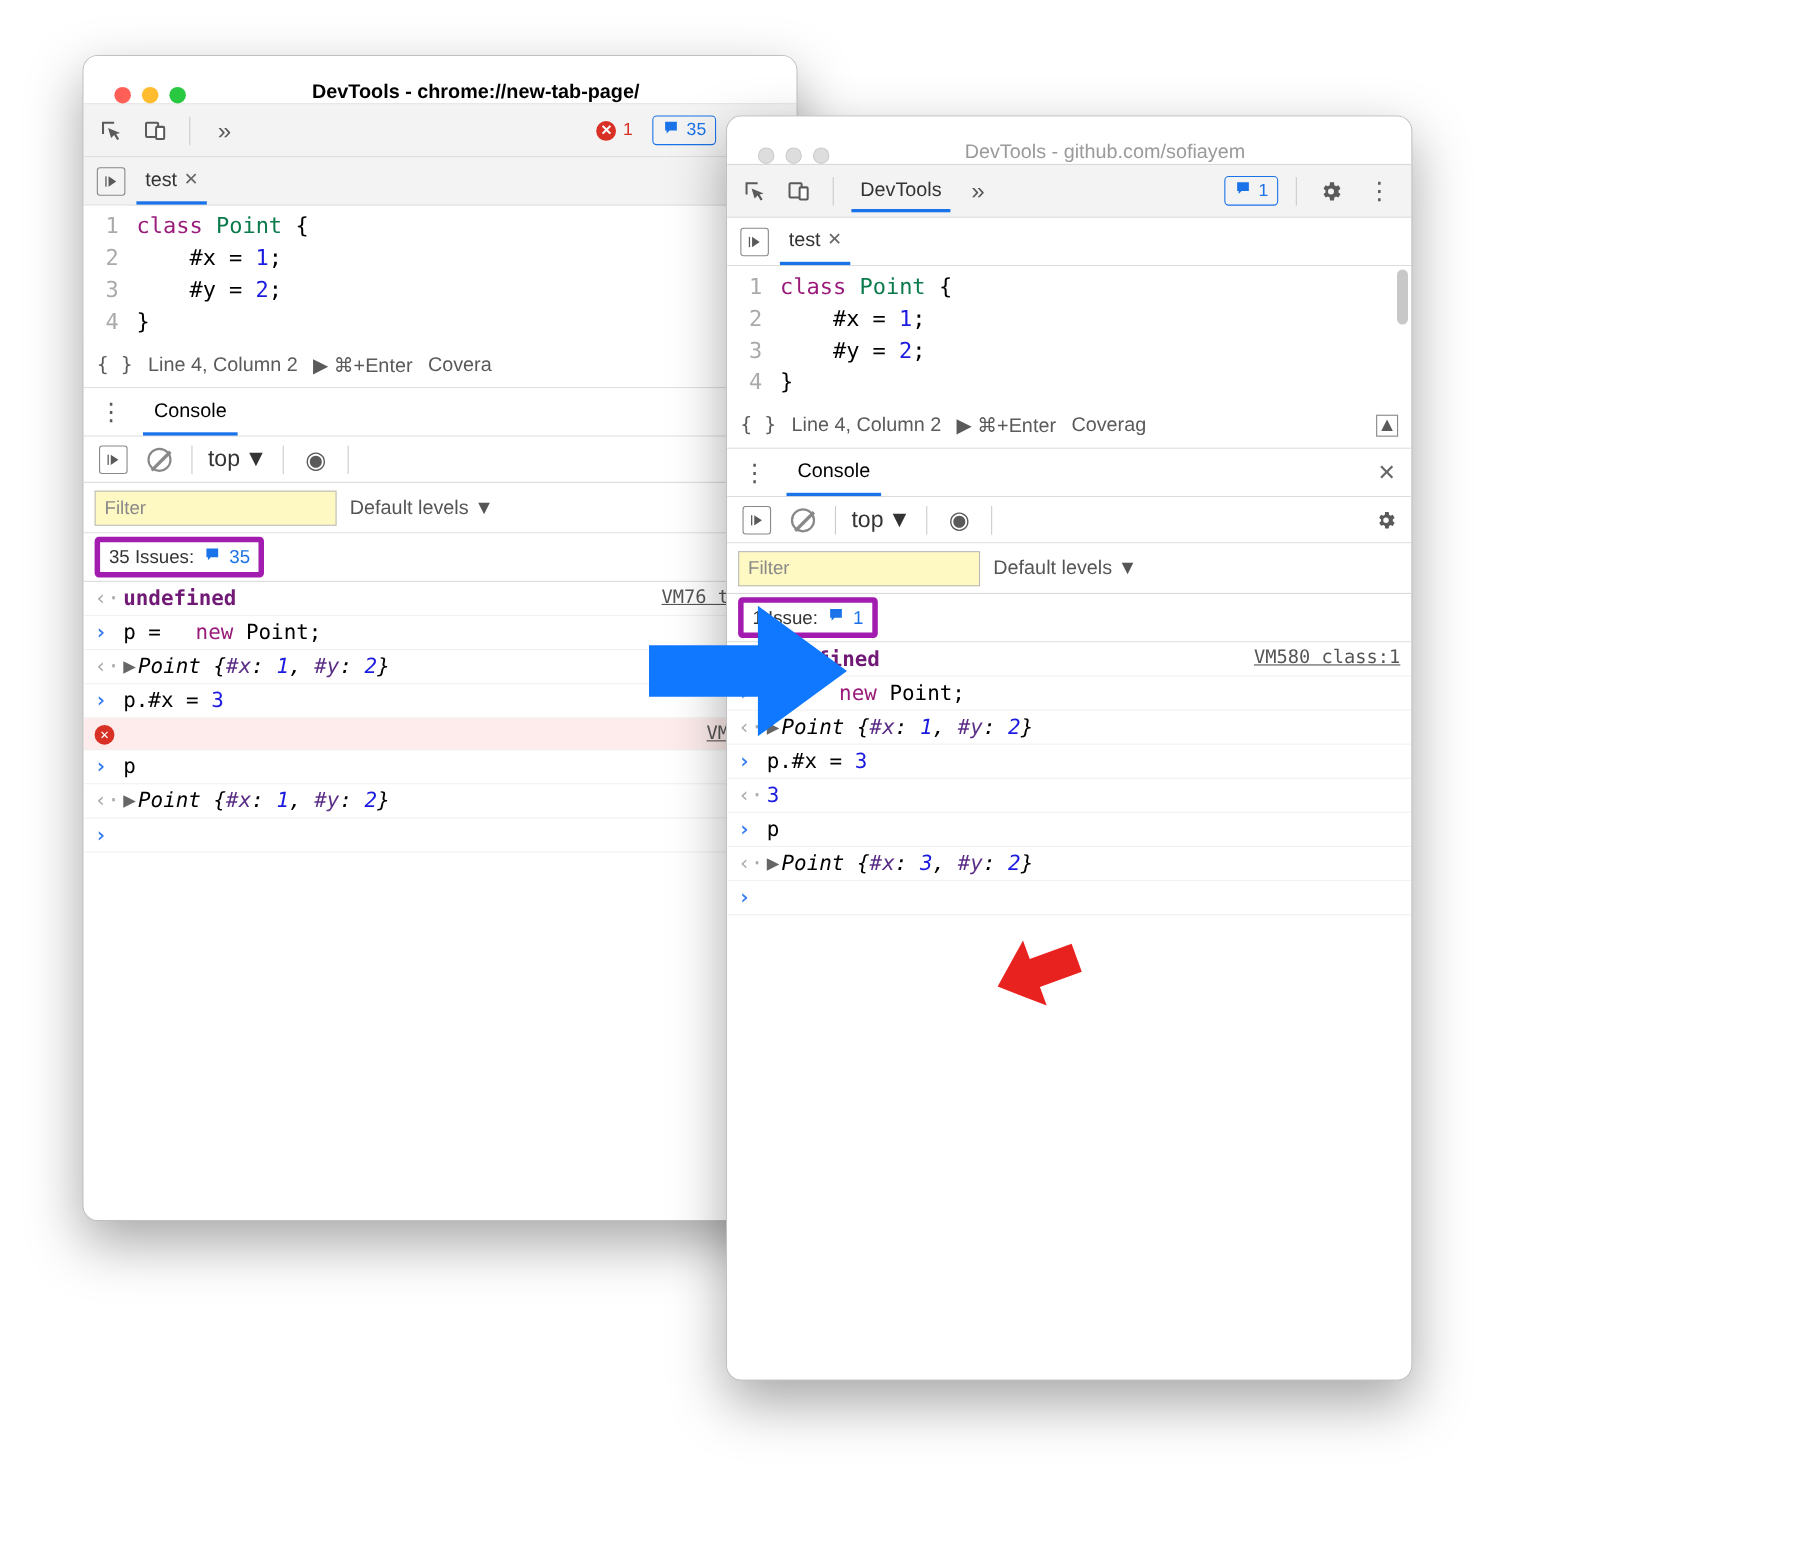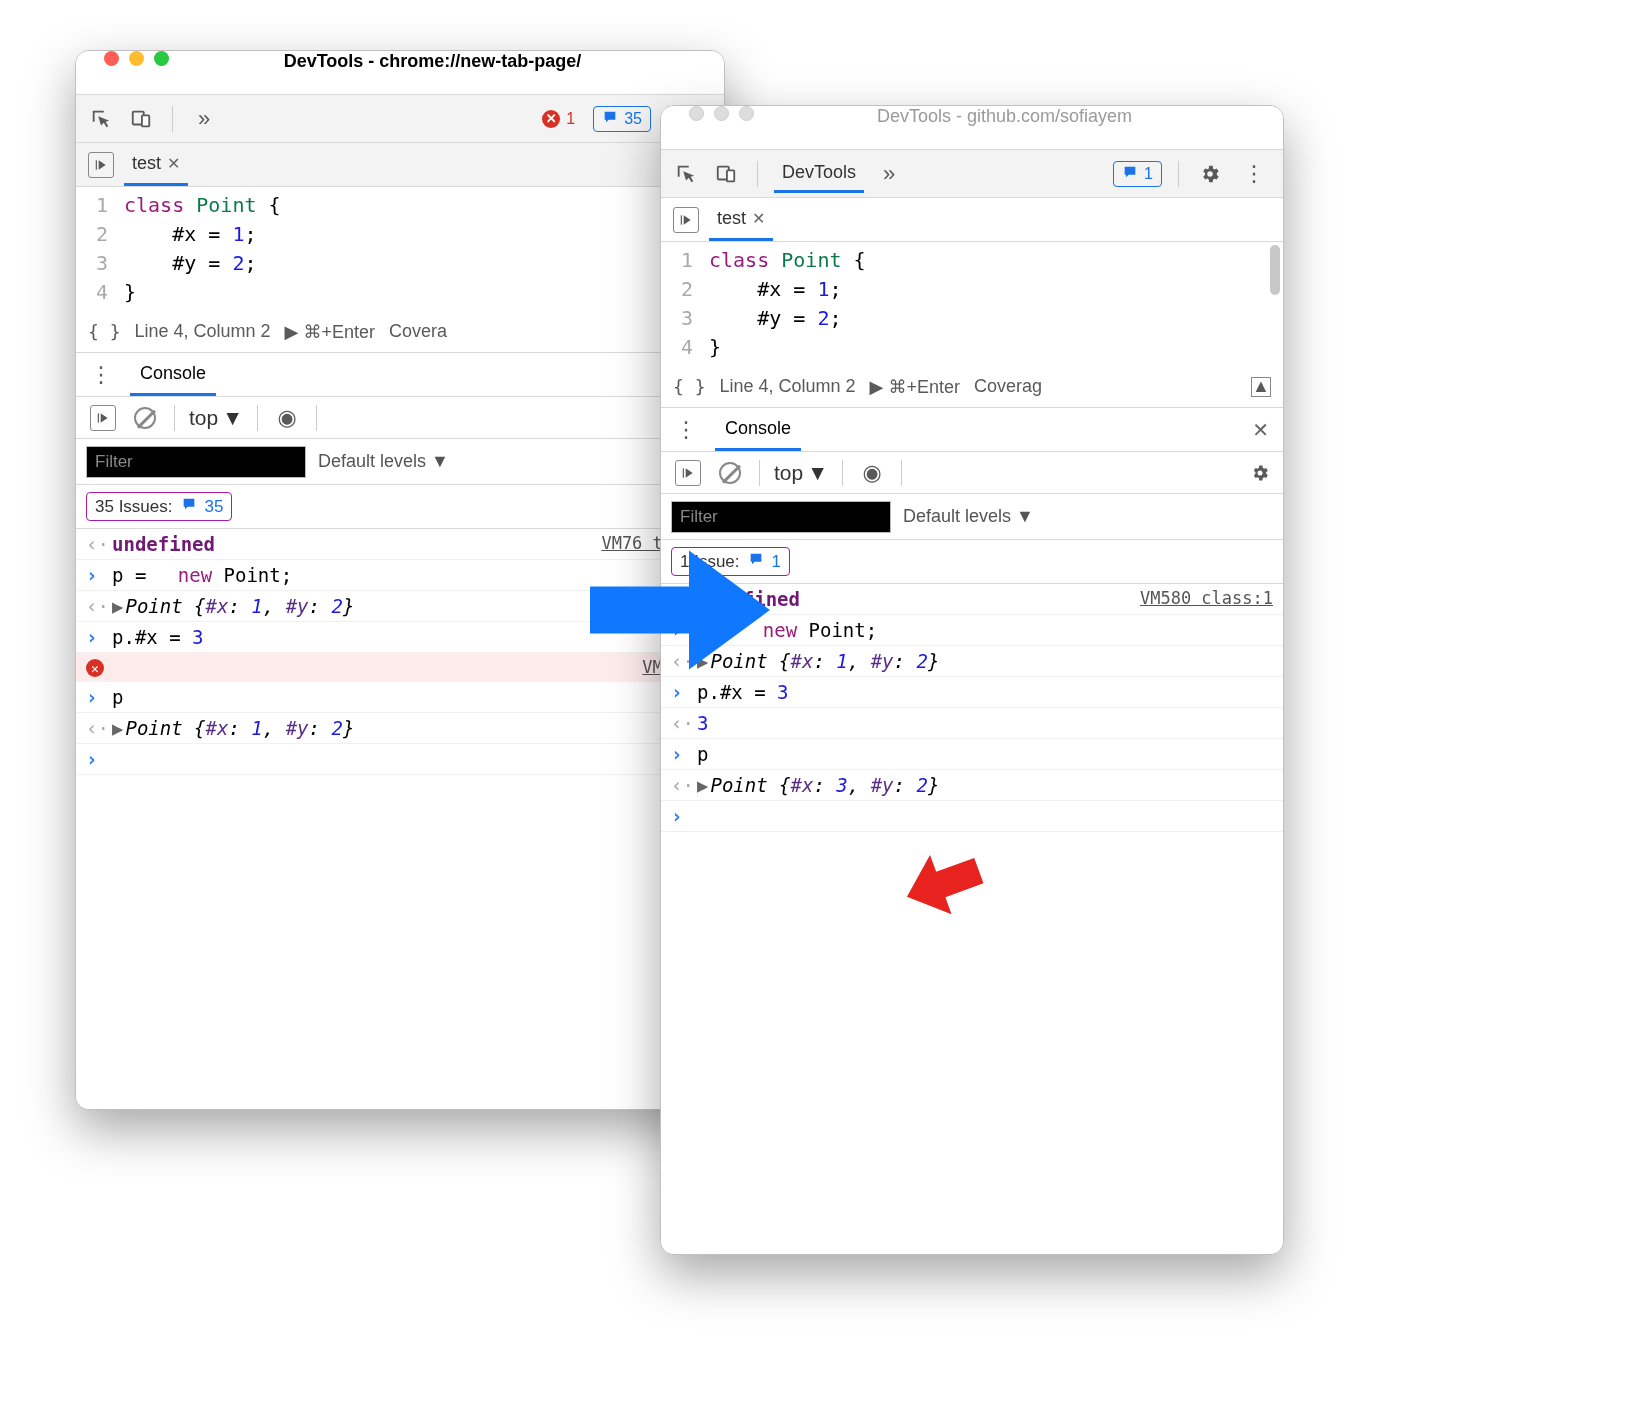--- a/index.html
+++ b/index.html
@@ -21,21 +21,21 @@
     overflow: hidden;
     display: flex;
     flex-direction: column;
   }
   .win-left { left: 75px; top: 50px; width: 650px; height: 1060px; }
   .win-right { left: 660px; top: 105px; width: 624px; height: 1150px; }
 
   .titlebar {
     height: 44px;
     display: flex;
-    align-items: flex-start;
+    align-items: flex-end;
     padding: 0 28px;
     border-bottom: 1px solid #d9d9d9;
     background: #fff;
   }
   .dots { display: flex; gap: 10px; }
   .dot { width: 15px; height: 15px; border-radius: 50%; }
   .dot.r { background: #ff5f57; }
   .dot.y { background: #febc2e; }
   .dot.g { background: #28c840; }
   .dot.gray { background: #ddd; border:1px solid #ccc; }
@@ -80,25 +80,25 @@
   .kebab { font-size:22px; color:#5a5a5a; cursor:pointer; padding:0 8px; }
   .drawer-label { padding:0 10px; height:100%; display:flex; align-items:center; font-size:18px; border-bottom:3px solid #1a73e8; }
 
   .consolebar { height:42px; padding:0 8px; gap:8px; background:#fff; }
   .stop { width:22px; height:22px; border:2.5px solid #888; border-radius:50%; position:relative; }
   .stop::after { content:""; position:absolute; left:48%; top:-2px; width:2.5px; height:24px; background:#888; transform:rotate(45deg); }
   .eye { font-size:22px; }
   .topsel { display:flex; align-items:center; gap:4px; font-size:21px; color:#333; }
 
   .filterrow { height:46px; padding:6px 10px; gap:12px; background:#fff; }
-  .filterbox { flex:0 0 auto; width:220px; height:32px; border:1px solid #bbb; background:#000000; padding:0 8px; font-size:17px; color:#888; display:flex; align-items:center; }
+  .filterbox { flex:0 0 auto; width:220px; height:32px; border:1px solid #bbb; background:#fef9c3; padding:0 8px; font-size:17px; color:#888; display:flex; align-items:center; }
   .levels { font-size:18px; color:#555; }
 
   .issuesrow { height:44px; padding:6px 10px; background:#fff; gap:8px; }
-  .issuepill { border:1px solid #a21caf; border-radius:4px; padding:3px 8px; display:flex; align-items:center; gap:8px; font-size:17px; color:#333; }
+  .issuepill { border:5px solid #a21caf; border-radius:4px; padding:3px 8px; display:flex; align-items:center; gap:8px; font-size:17px; color:#333; }
 
   .logarea { flex:1; overflow:auto; background:#fff; font-family: Menlo, Consolas, monospace; font-size:19px; }
   .logrow { display:flex; align-items:flex-start; padding:4px 10px; border-bottom:1px solid #f1f1f1; gap:10px; }
   .logrow.err { background:#fdeceb; color:#c5221f; }
   .prompt { width:16px; color:#367cf1; font-weight:700; }
   .retprompt { width:16px; color:#aaa; }
   .logtext { flex:1; white-space:pre-wrap; }
   .logtext .undef { color:#701a75;font-weight:bold; }
   .loglink { color:#555; text-decoration:underline; font-size:17px; margin-left:auto; white-space:nowrap; }
   .tri { color:#666; margin-right:2px; }

